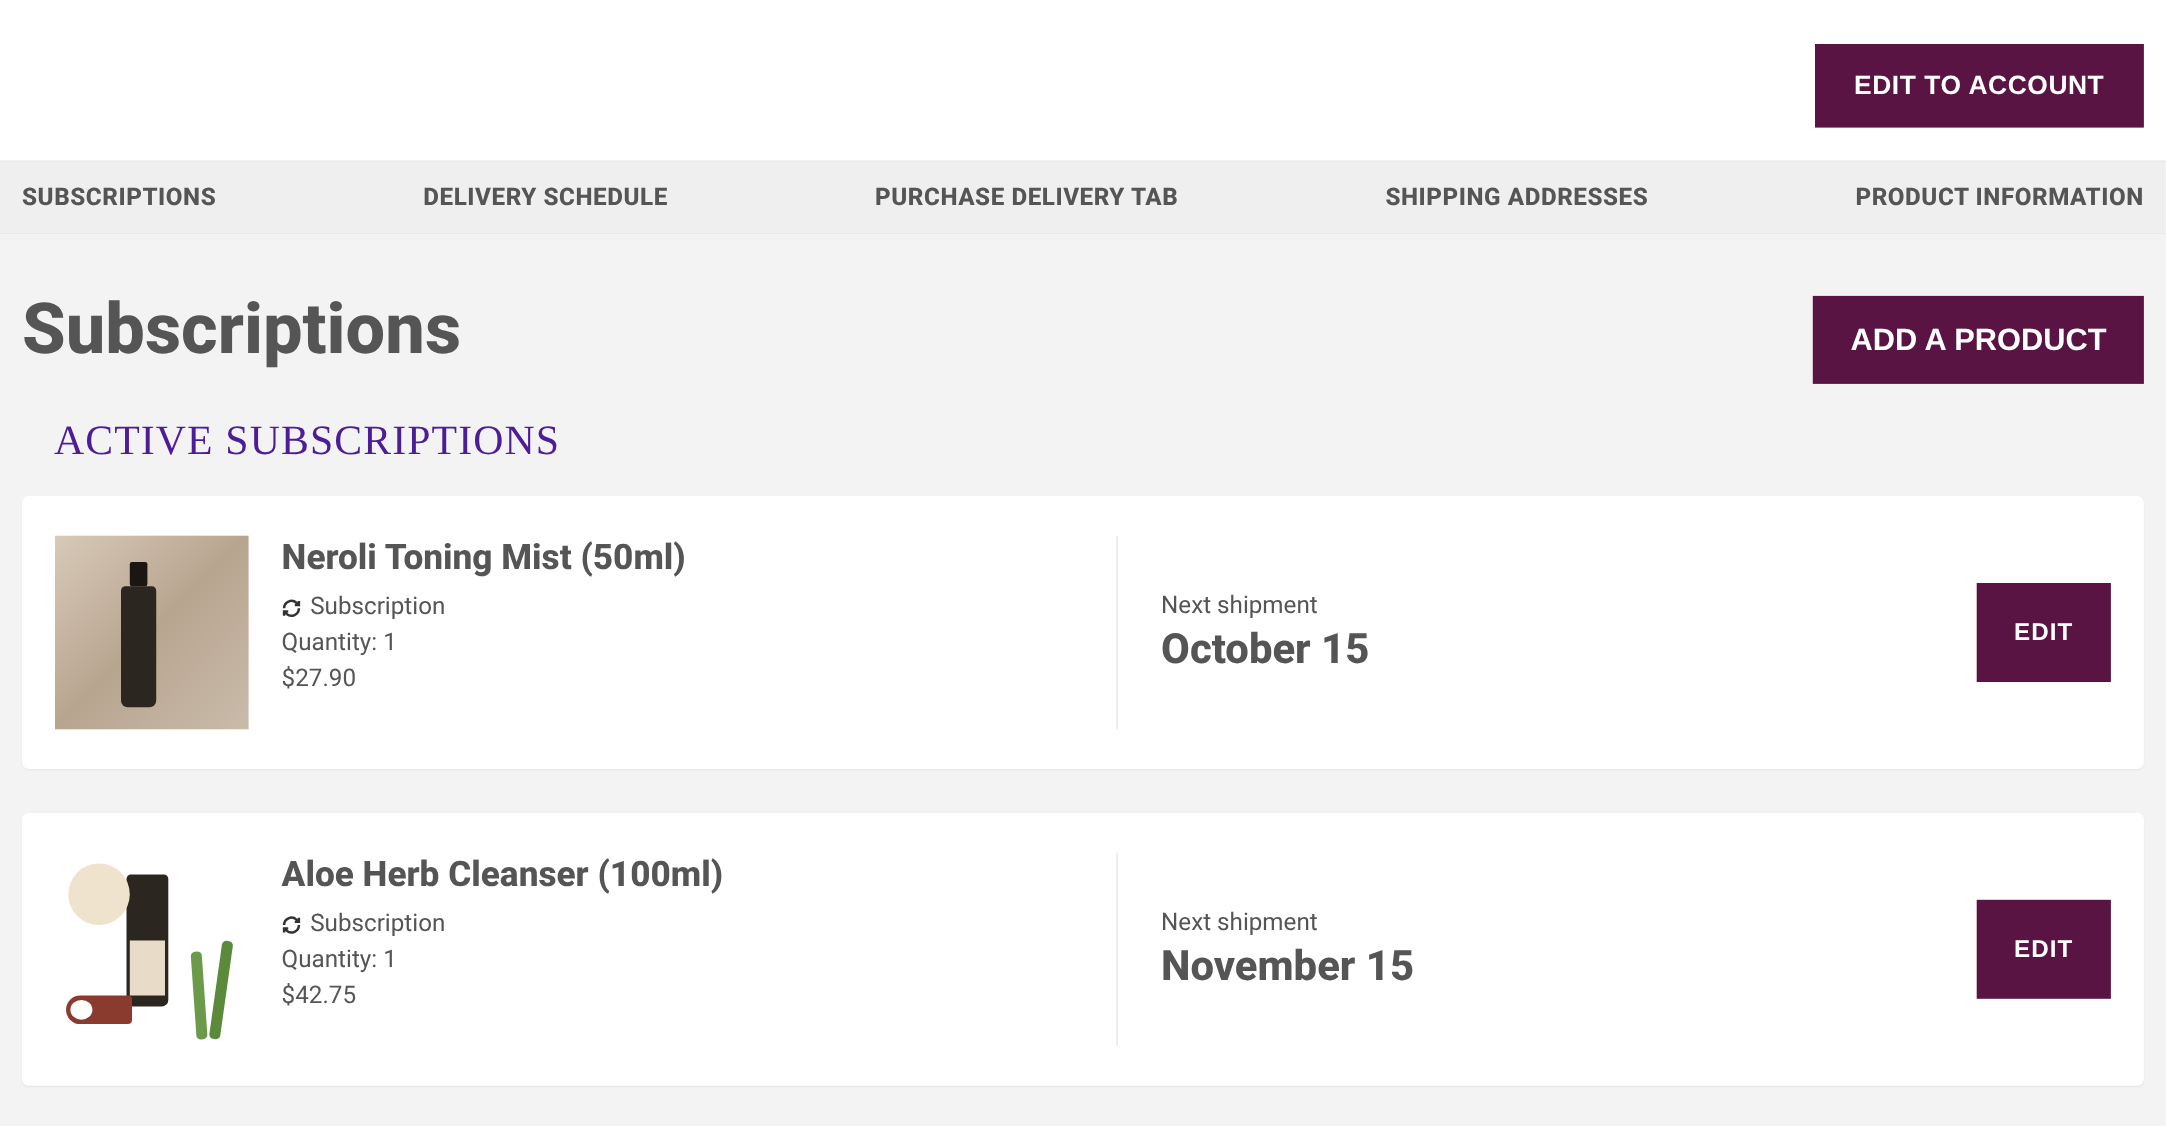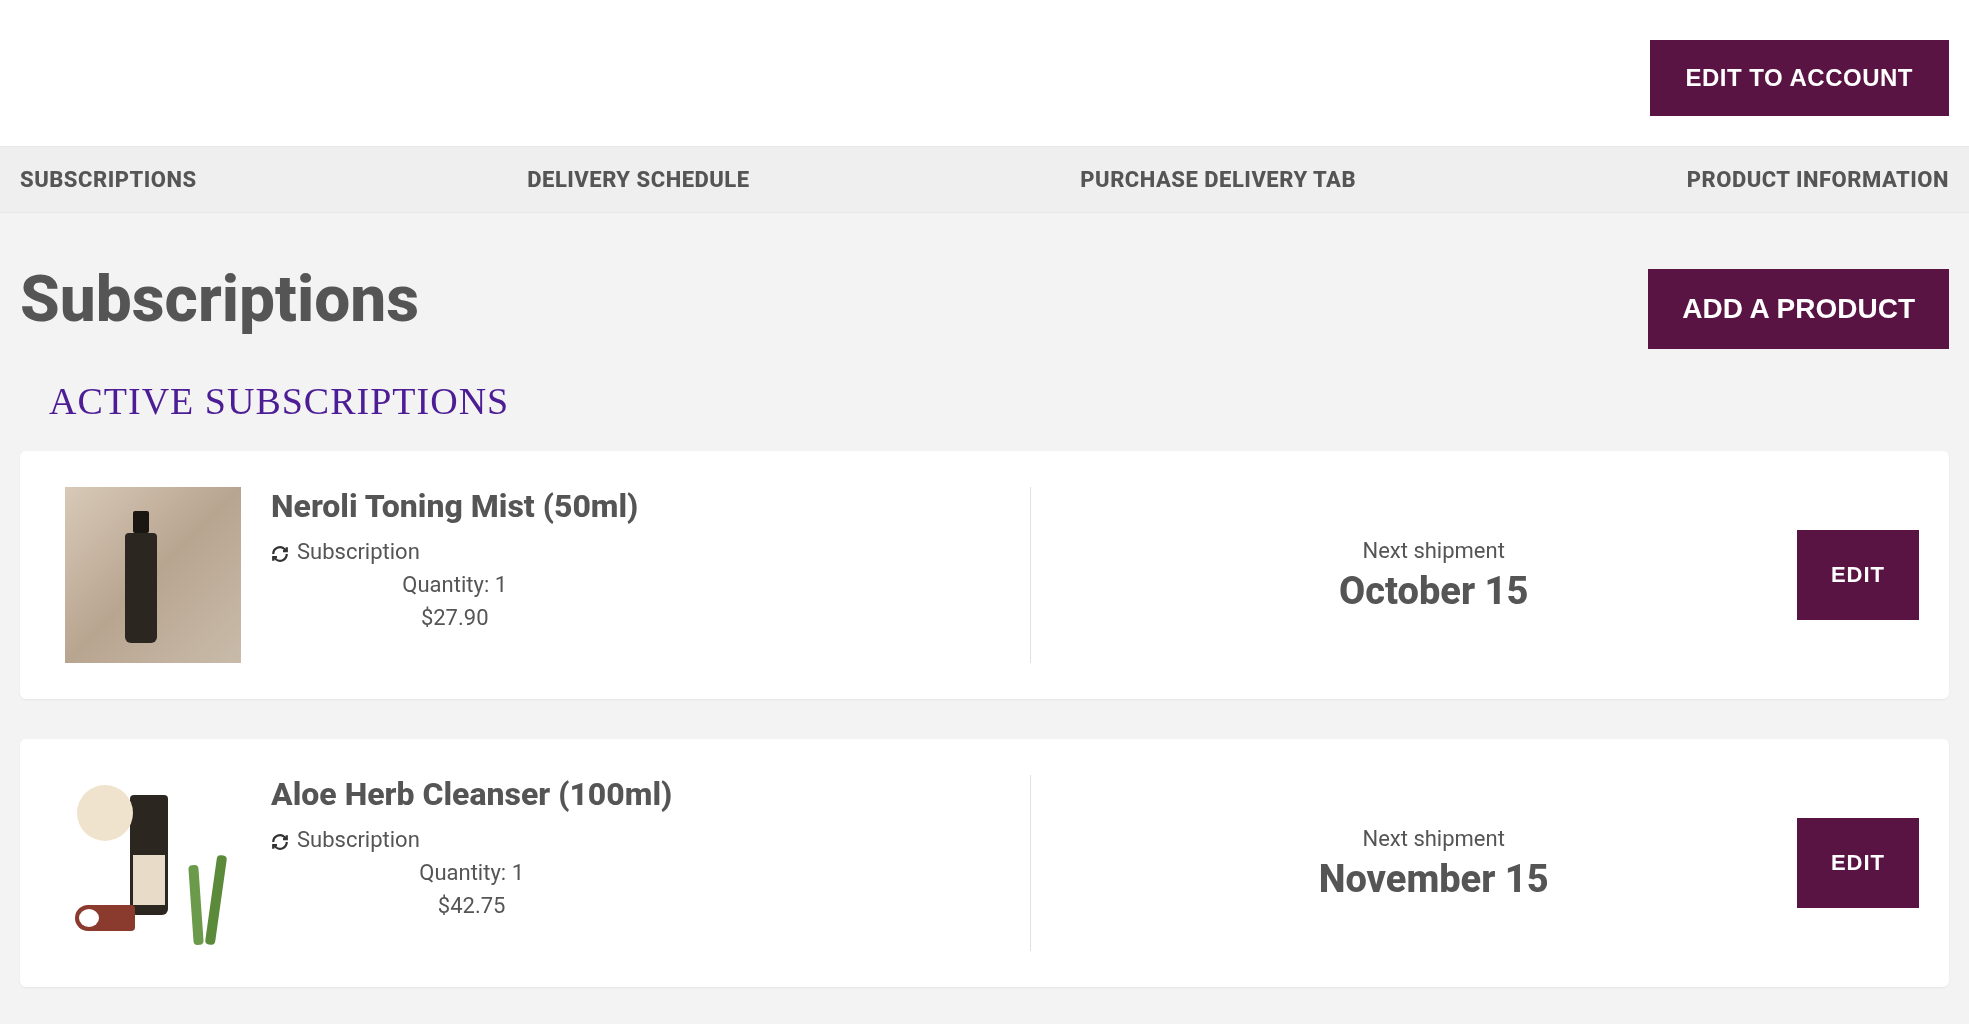--- a/index.html
+++ b/index.html
@@ -88,21 +88,20 @@
     display: flex;
     align-items: stretch;
     margin-bottom: 40px;
   }
 
   .product-col {
     display: flex;
     flex: 0 0 50%;
     gap: 30px;
     align-items: flex-start;
-    margin-left: 15px;
   }
 
   .product-img {
     width: 176px;
     height: 176px;
     flex-shrink: 0;
     position: relative;
     overflow: hidden;
   }
 
@@ -222,37 +221,35 @@
     color: #555;
   }
   .refresh-icon {
     width: 18px;
     height: 18px;
     display: inline-block;
   }
   .qty-line, .price-line {
     font-size: 22px;
     color: #555;
-    text-align: center;
   }
 
   .divider {
     width: 1px;
     background: #e0e0e0;
     margin: 0 30px;
   }
 
   .shipment-col {
     flex: 1;
     display: flex;
     flex-direction: column;
     justify-content: center;
     gap: 6px;
     padding-left: 10px;
-    text-align: center;
   }
   .shipment-label {
     font-size: 22px;
     color: #555;
   }
   .shipment-date {
     font-size: 38px;
     font-weight: 800;
     color: #555;
   }
@@ -276,20 +273,21 @@
 <body>
 
 <div class="top-bar">
   <button class="btn-primary">EDIT TO ACCOUNT</button>
 </div>
 
 <div class="tab-bar">
   <div class="tab-item">SUBSCRIPTIONS</div>
   <div class="tab-item">DELIVERY SCHEDULE</div>
   <div class="tab-item">PURCHASE DELIVERY TAB</div>
+  <div class="tab-item">SHIPPING ADDRESSES</div>
   <div class="tab-item">PRODUCT INFORMATION</div>
 </div>
 
 <div class="page-content">
 
   <div class="page-header">
     <h1 class="page-title">Subscriptions</h1>
     <button class="btn-add">ADD A PRODUCT</button>
   </div>
 

